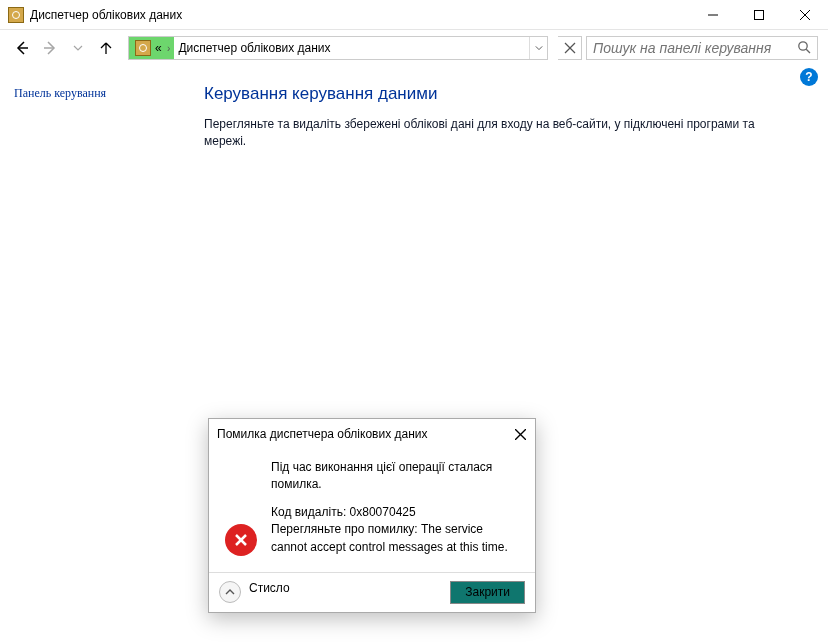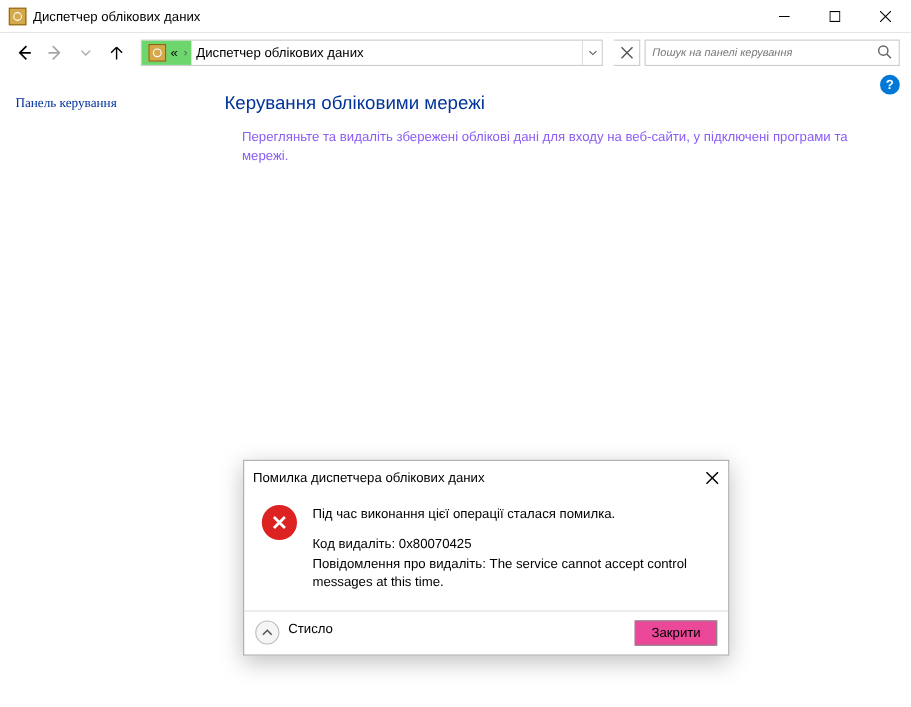--- a/index.html
+++ b/index.html
@@ -109,21 +109,21 @@
       cursor: pointer;
     }
     .searchbox {
       width: 232px; height: 24px;
       border: 1px solid #ccc;
       display: flex; align-items: center;
       padding: 0 6px;
     }
     .searchbox input {
       flex: 1; border: none; outline: none;
-      font-size: 10px; font-style: italic; color: #1d4ed8;
+      font-size: 14px; font-style: italic; color: #1d4ed8;
       background: transparent;
     }
     .searchbox .sicon { color: #666; }
 
     .content {
       display: flex;
       padding: 18px 14px 0 14px;
       position: relative;
     }
     .helpicon {
@@ -154,48 +154,48 @@
     }
     .main h1 {
       color: #003399;
       font-weight: normal;
       font-size: 17px;
       margin-bottom: 12px;
     }
     .main p {
       font-size: 12px;
       line-height: 1.4;
-      color: #8b5cf6;
-      margin-left: 16px;
+      color: #0f172a;
     }
 
     .dialog {
       position: absolute;
-      left: 221px; top: 418px;
-      width: 442px;
+      left: 208px; top: 418px;
+      width: 328px;
       background: #fff;
       border: 1px solid #aaa;
       box-shadow: 0 6px 20px rgba(0,0,0,0.25);
     }
     .dlg-titlebar {
       height: 30px;
       display: flex; align-items: center;
       padding: 0 8px;
     }
     .dlg-title { flex: 1; font-size: 12px; }
     .dlg-close {
       width: 30px; height: 30px;
       display: flex; align-items: center; justify-content: center;
       cursor: pointer;
       margin-right: -8px;
     }
     .dlg-body {
       display: flex;
       padding: 10px 16px 16px 16px;
       gap: 14px;
+      align-items: flex-end;
     }
     .err-icon {
       width: 32px; height: 32px;
       background: #d22;
       border-radius: 50%;
       display: flex; align-items: center; justify-content: center;
       flex-shrink: 0;
     }
     .err-icon svg { width: 16px; height: 16px; stroke: #fff; stroke-width: 2.5; }
     .dlg-text { font-size: 12px; line-height: 1.45; }
@@ -211,21 +211,21 @@
       border-radius: 50%;
       display: flex; align-items: center; justify-content: center;
       margin-right: 8px;
       cursor: pointer;
       background: #f5f5f5;
     }
     .details-label { flex: 1; font-size: 12px; }
     .close-btn {
       min-width: 74px; height: 23px;
       border: 1px solid #888;
-      background: #ec4899;
+      background: #0f766e;
       font-size: 12px;
       cursor: pointer;
       padding: 0 14px;
     }
   </style>
 </head>
 <body>
 
 <div class="titlebar">
   <div class="titlebar-icon">
@@ -310,21 +310,21 @@
     </span>
   </div>
 </div>
 
 <div class="content">
   <div class="helpicon">?</div>
   <div class="sidebar">
     <a>Панель керування</a>
   </div>
   <div class="main">
-    <h1>Керування обліковими мережі</h1>
+    <h1>Керування керування даними</h1>
     <p>Перегляньте та видаліть збережені облікові дані для входу на веб-сайти, у підключені програми та мережі.</p>
   </div>
 </div>
 
 <div class="dialog">
   <div class="dlg-titlebar">
     <div class="dlg-title">Помилка диспетчера облікових даних</div>
     <div class="dlg-close">
       <svg width="11" height="11" viewBox="0 0 10 10">
           <line x1="0" y1="0" x2="10" y2="10" stroke="#000" stroke-width="1.2"></line>
@@ -339,21 +339,21 @@
           <line x1="13" y1="3" x2="3" y2="13"></line>
         </svg>
     </div>
     <div class="dlg-text">
       <div class="headline">Під час виконання цієї операції сталася помилка.</div>
       <div>
         <span>Код видаліть:</span>
         <span>0x80070425</span>
       </div>
       <div>
-        <span>Повідомлення про видаліть:</span>
+        <span>Перегляньте про помилку:</span>
         <span>The service cannot accept control messages at this time.</span>
       </div>
     </div>
   </div>
   <div class="dlg-footer">
     <div class="expand-btn">
       <svg width="10" height="10" viewBox="0 0 10 10">
           <path d="M1 7 L5 3 L9 7" fill="none" stroke="#555" stroke-width="1.4"></path>
         </svg>
     </div>

